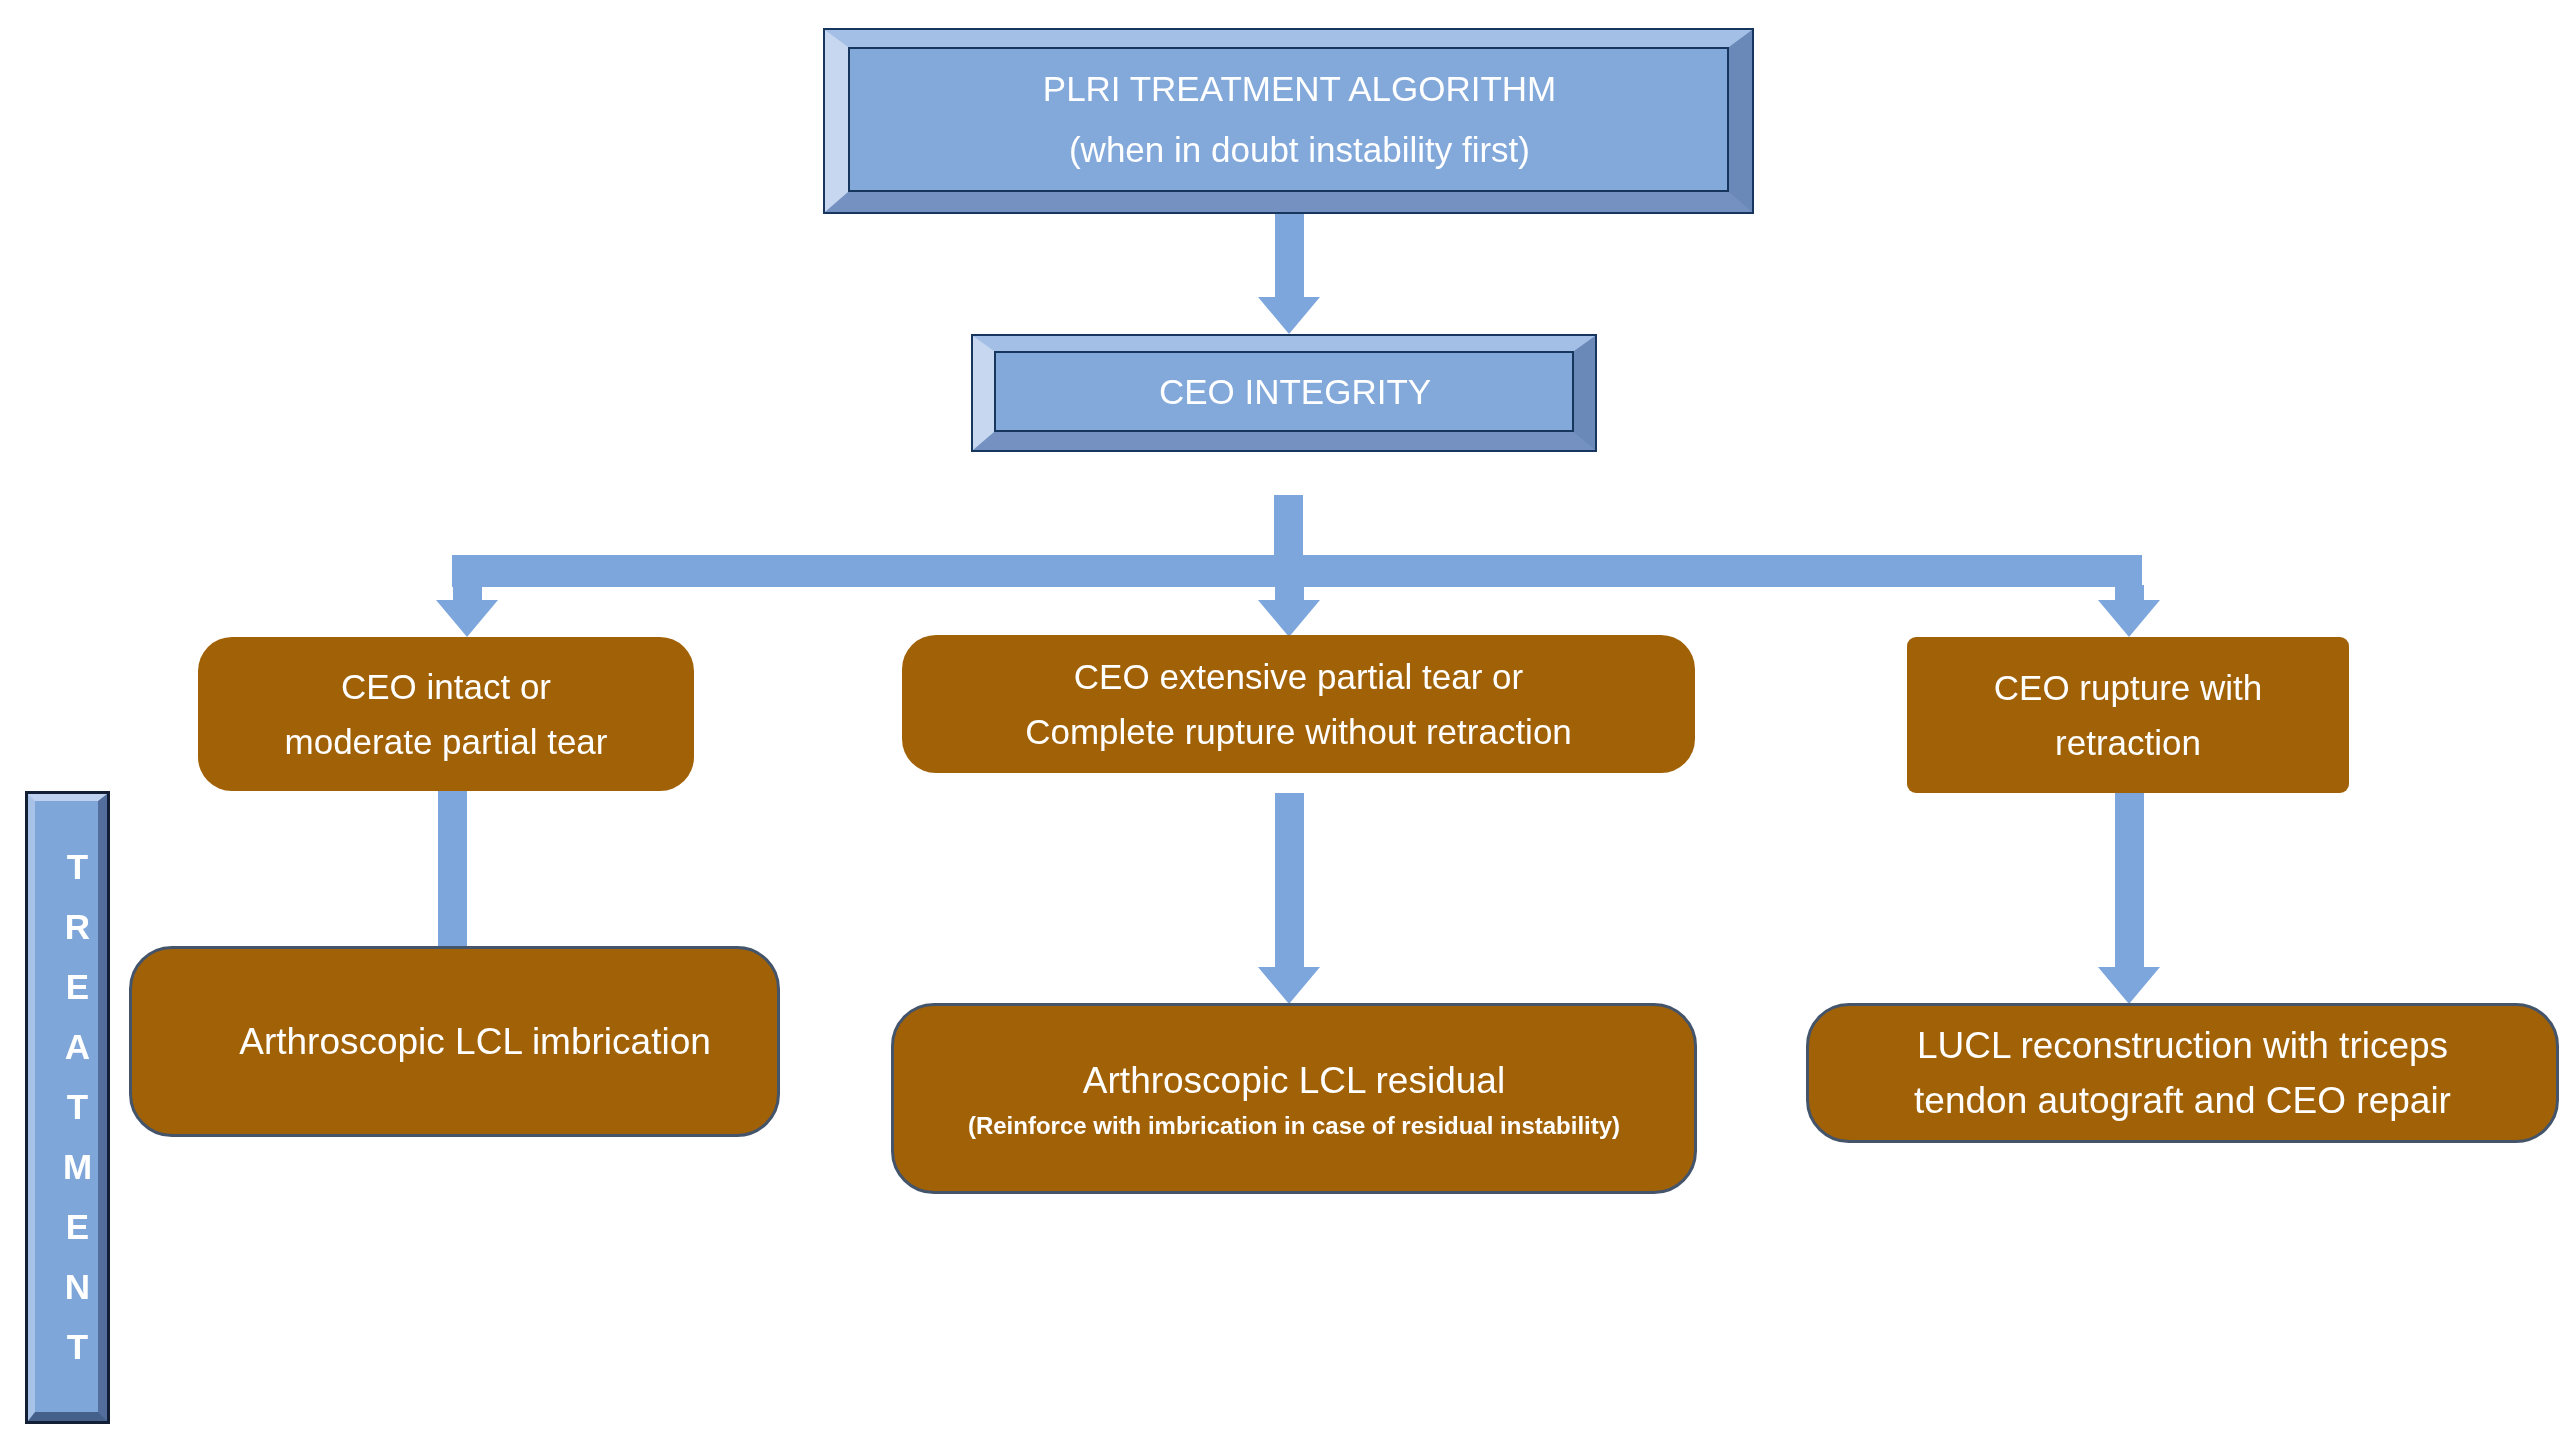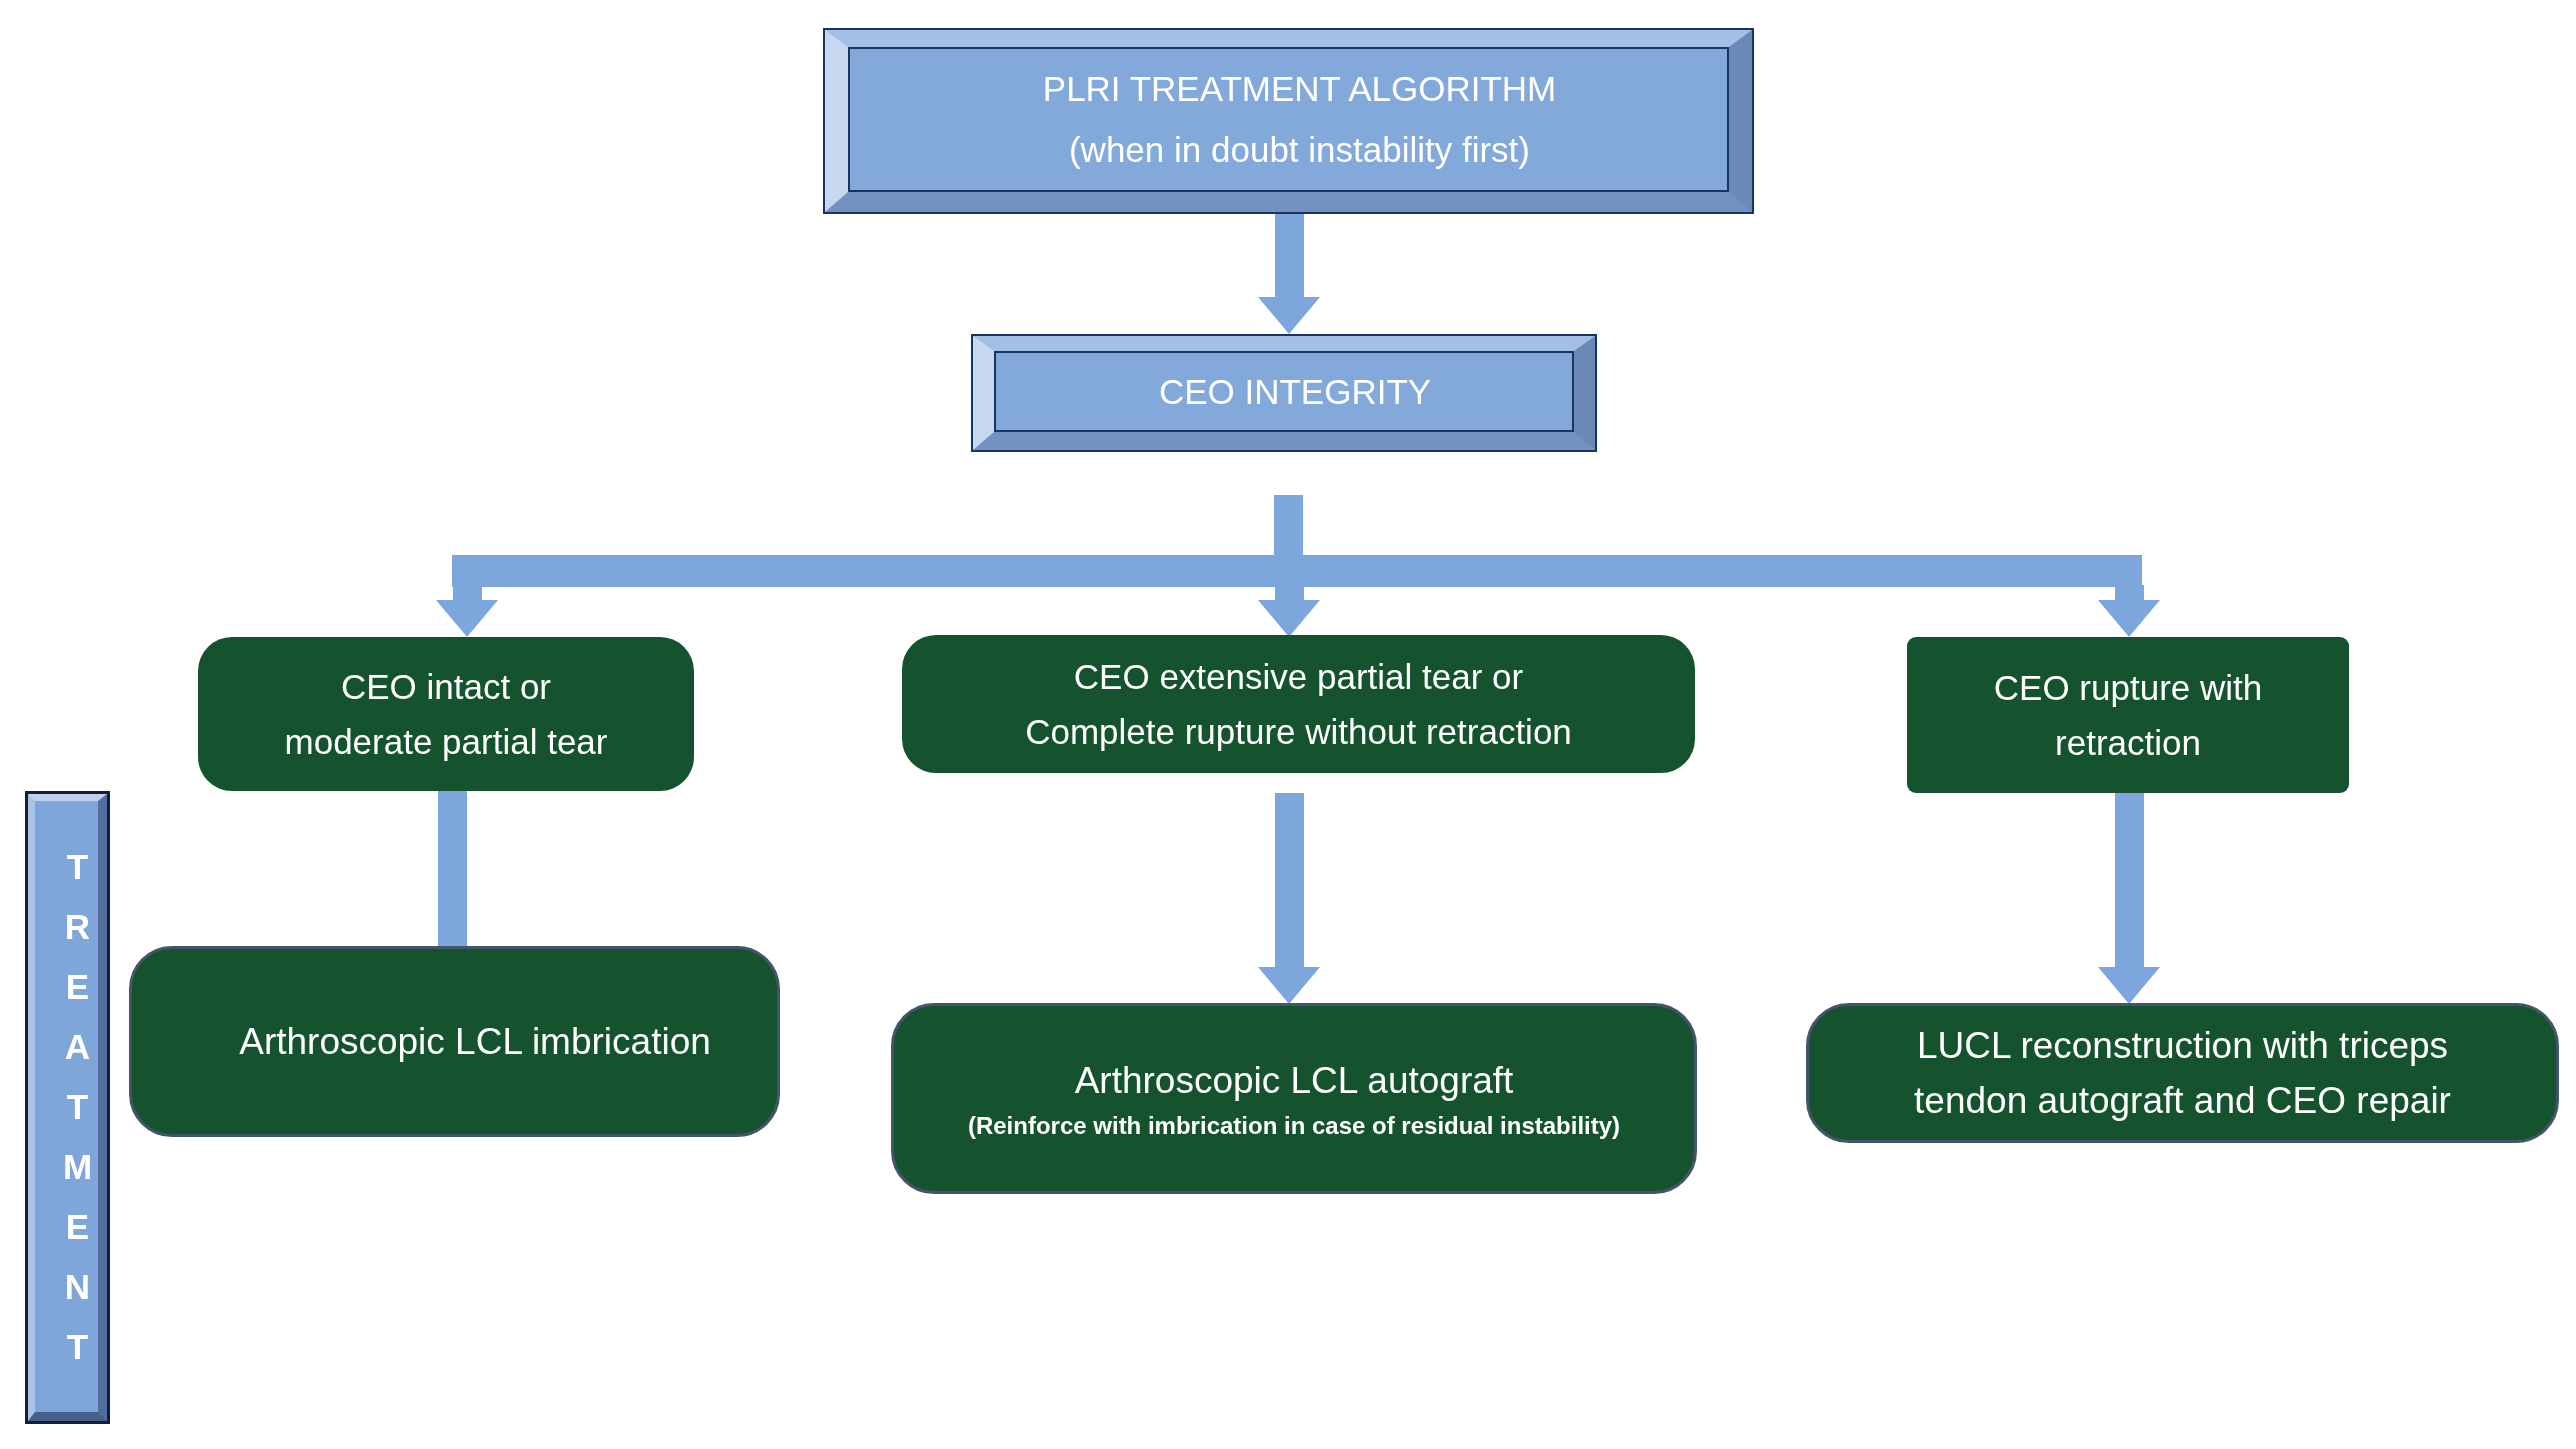--- a/index.html
+++ b/index.html
@@ -44,21 +44,21 @@
     align-items:center;justify-content:center;
     text-align:center;
     color:#ffffff;
     padding-left:22px;
   }
 
   
   .round-node{
     position:absolute;
     box-sizing:border-box;
-    background:#14532d;
+    background:#a16207;
     border-radius:34px;
     display:flex;flex-direction:column;
     align-items:center;justify-content:center;
     text-align:center;
     color:#ffffff;
     white-space:pre-line;
   }
   .round-node.outlined{
     border:3.1px solid #44546a;
     border-radius:43px;
@@ -156,21 +156,21 @@
   </div>
   <div class="varrow" style="left:2098px;top:793px;height:211px;">
     <div class="shaft"></div>
     <div class="head"></div>
   </div>
 
   <div class="round-node outlined t-treatment" style="left:129px;top:946px;width:651px;height:191px;padding-left:41px;">
     <div>Arthroscopic LCL imbrication</div>
   </div>
   <div class="round-node outlined t-treatment" style="left:891px;top:1003px;width:806px;height:191px;">
-    <div>Arthroscopic LCL autograft</div>
+    <div>Arthroscopic LCL residual</div>
     <div class="t-note">(Reinforce with imbrication in case of residual instability)</div>
   </div>
   <div class="round-node outlined t-treatment" style="left:1806px;top:1003px;width:753px;height:140px;">
     <div>LUCL reconstruction with triceps
 tendon autograft and CEO repair</div>
   </div>
 
   <div class="bevel-outer" style="left:25px;top:791px;width:85px;height:633px;border-width:3.1px;border-color:#121f35;">
     <div class="bevel-frame side">
       <div class="bevel-face t-vertical" style="border:none;background:#7fa6d9;">

